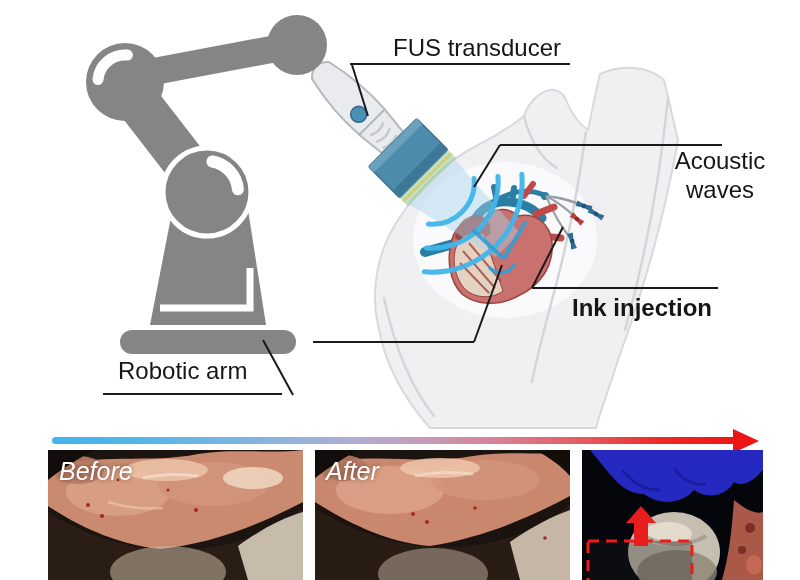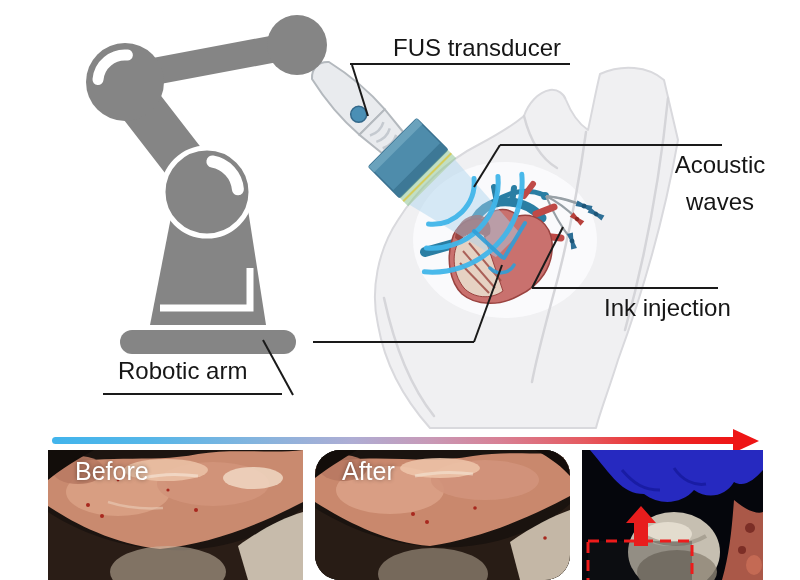--- a/index.html
+++ b/index.html
@@ -2,39 +2,39 @@
 <html><head>
 <meta charset="utf-8">
 <style>
   html,body{margin:0;padding:0;}
   body{width:800px;height:580px;background:#ffffff;overflow:hidden;
        font-family:"Liberation Sans",sans-serif;}
   #fig{position:relative;width:800px;height:436px;background:#fff;}
   #topart{position:absolute;left:0;top:0;}
   .lbl{position:absolute;font-size:24px;color:#161616;white-space:nowrap;line-height:26px;}
   #lbl-fus{left:393px;top:35px;}
-  #lbl-acoustic{left:652px;top:146px;width:136px;text-align:center;white-space:normal;line-height:37px;}
-  #lbl-ink{left:604px;top:295px;}
+  #lbl-acoustic{left:652px;top:146px;width:136px;text-align:center;white-space:normal;line-height:29px;}
+  #lbl-ink{left:572px;top:295px;font-weight:bold;}
   #lbl-focal{left:323px;top:346px;}
   #lbl-robot{left:118px;top:358px;}
   
   #grad-bar{position:absolute;left:52px;top:437px;width:682px;height:7px;border-radius:4px 0 0 4px;
     background:linear-gradient(to right,#41b4ec 0%,#55b6e8 14%,#84b4de 30%,#aeadd4 44%,
       #c79ab8 55%,#d87f93 66%,#e55a60 78%,#ec2a28 89%,#ee1515 100%);}
   #grad-head{position:absolute;left:733px;top:428.5px;width:0;height:0;
     border-top:12px solid transparent;border-bottom:12px solid transparent;
     border-left:26px solid #ee1515;}
   
   .photo{position:absolute;top:450px;height:130px;overflow:hidden;background:#140f0c;}
   #photo-before{left:48px;width:255px;}
-  #photo-after{left:315px;width:255px;border-radius:25px;}
+  #photo-after{left:315px;width:255px;}
   #photo-stretch{left:582px;width:181px;background:#05060c;}
   .photo svg{display:block;}
-  .photo-label{position:absolute;top:7px;left:11px;font-size:25px;
-    color:#ffffff;text-shadow:0 0 4px rgba(0,0,0,.45);margin-left:16px;}
+  .photo-label{position:absolute;top:7px;left:11px;font-size:25px;font-style:italic;
+    color:#ffffff;text-shadow:0 0 4px rgba(0,0,0,.45);}
   #photo-stretch .photo-label{left:0;right:0;top:14px;text-align:center;font-size:24px;}
 </style>
 </head>
 <body>
 
 <div id="fig">
 
   <svg id="topart" width="800" height="450" viewBox="0 0 800 450">
 
     <g>

